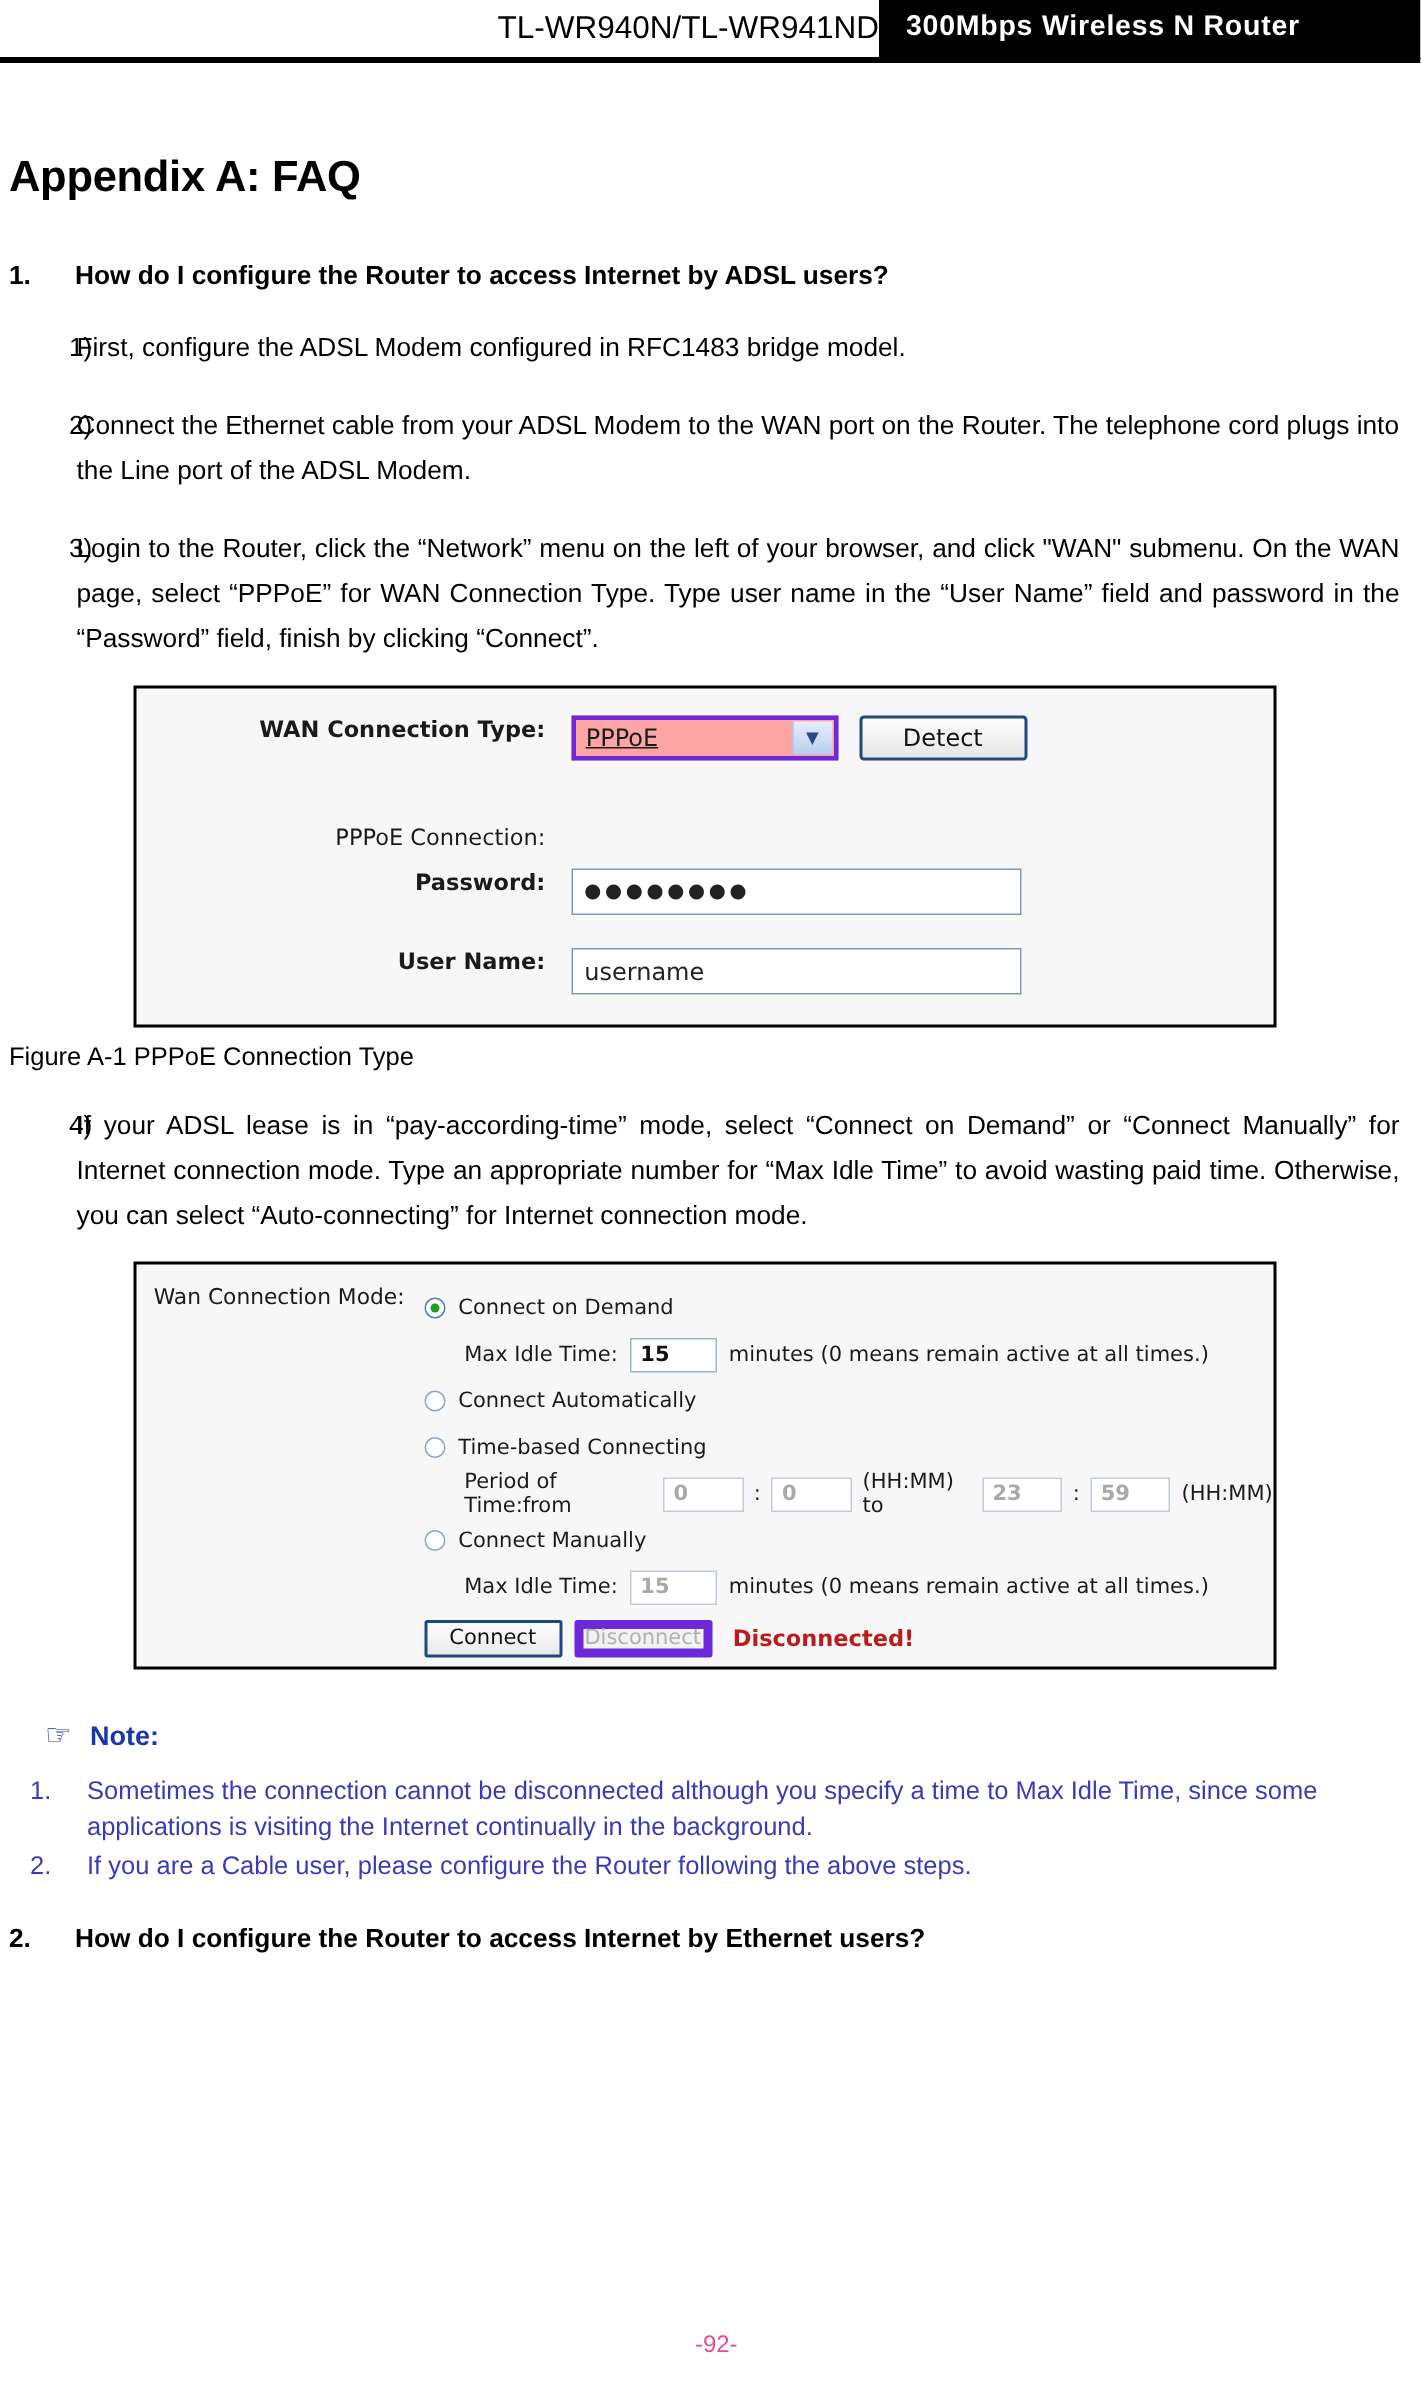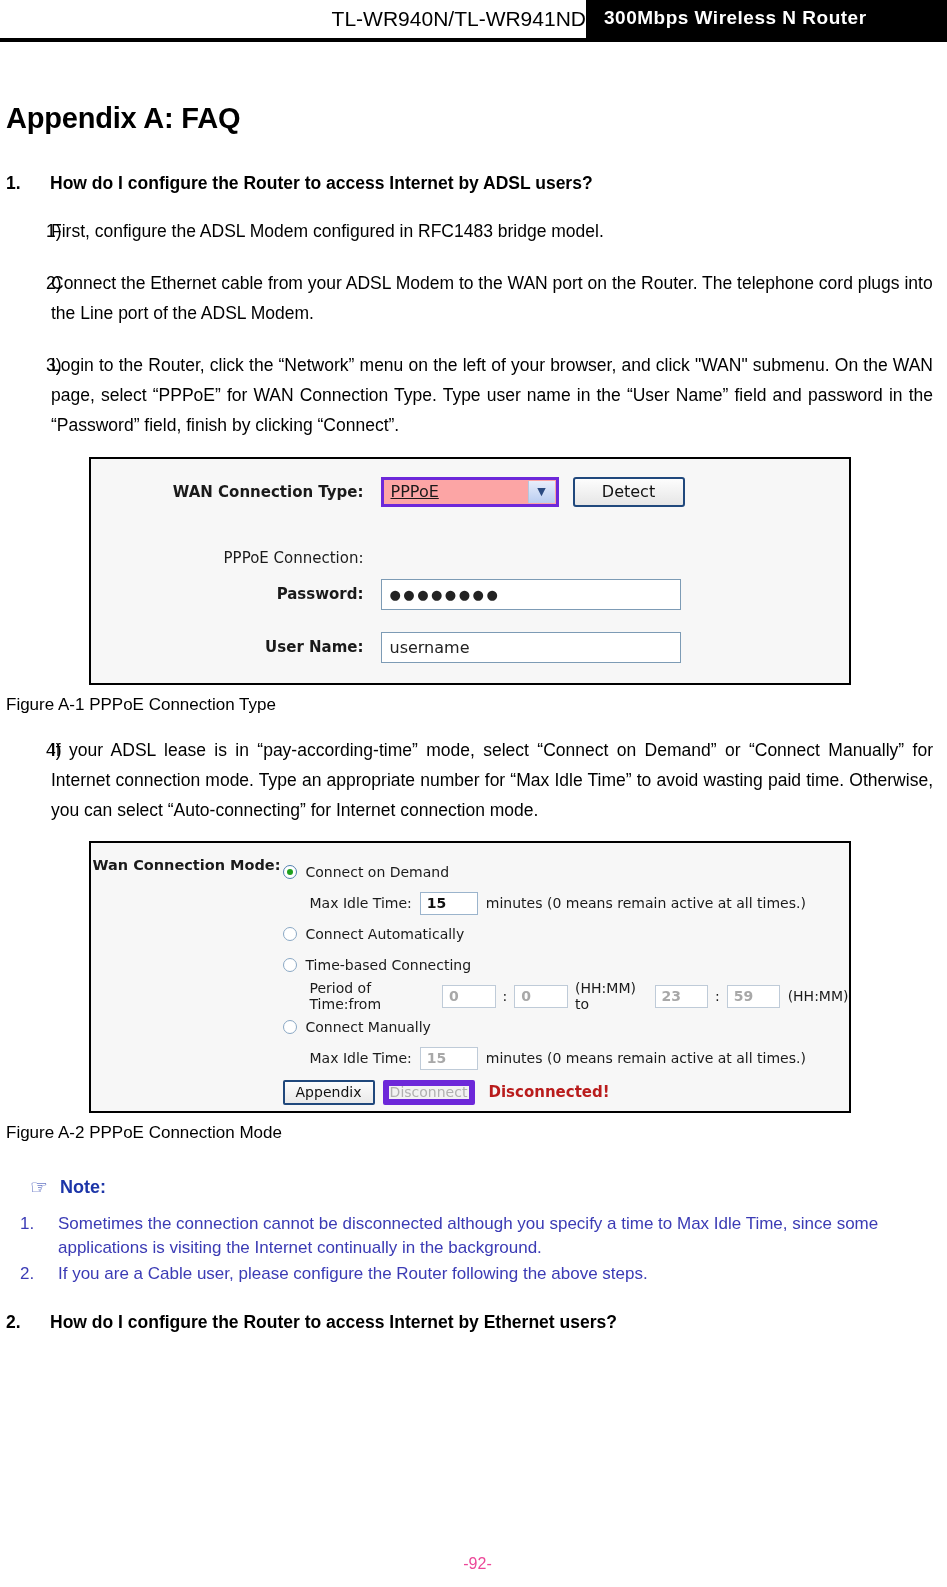--- a/index.html
+++ b/index.html
@@ -102,21 +102,21 @@
     margin-top: 10px;
   }
 
   
   .shot-a1 {
     width: 762px;
     height: 228px;
     padding: 18px 0 0 0;
     position: relative;
   }
-  .a1-row { display: flex; align-items: center; }
+  .a1-row { display: flex; align-items: flex-start; }
   .a1-label {
     font-size: 15px;
     font-weight: bold;
     color: #1a1a1a;
     text-align: right;
     box-sizing: border-box;
     padding-right: 17px;
   }
   .lbl-w { width: 290px; flex: 0 0 290px; }
 
@@ -193,24 +193,24 @@
   .shot-a2 {
     width: 762px;
     height: 272px;
     padding: 14px 0 0 0;
     font-size: 14px;
     color: #1a1a1a;
   }
   .a2-grid { display: flex; }
   .a2-left {
     width: 192px; flex: 0 0 192px;
-    box-sizing: border-box;
-    font-weight: bold;
+    padding-left: 12px;
+    box-sizing: border-box;
+    font-weight: normal;
     font-size: 14.5px;
-    text-align: center;
   }
   .a2-right { flex: 1 1 auto; }
   .a2-line {
     display: flex;
     align-items: center;
     height: 31px;
   }
   .a2-line.indent { padding-left: 27px; }
   .radio {
     width: 14px; height: 14px;
@@ -440,31 +440,30 @@
 
             <div class="a2-line indent">
               <span class="sm-label">Max Idle Time:</span>
               <span class="gap"></span>
               <span class="inp disabled">15</span>
               <span class="gap"></span>
               <span class="sm-label">minutes (0 means remain active at all times.)</span>
             </div>
 
             <div class="a2-line" style="margin-top:3px;">
-              <span class="btn-sm">Appendix</span>
+              <span class="btn-sm">Connect</span>
               <span class="gap"></span>
               <span class="btn-sm disabled">Disconnect</span>
               <span class="status-text">Disconnected!</span>
             </div>
 
           </div>
         </div>
       </div>
     </div>
-    <figcaption class="fig-caption">Figure A-2 PPPoE Connection Mode</figcaption>
   </figure>
 
   <div class="note-head">
     <span class="note-hand">☞</span>
     <span class="note-title">Note:</span>
   </div>
 
   <div class="note-list">
     <div class="note-item">
       <span class="num">1.</span>

